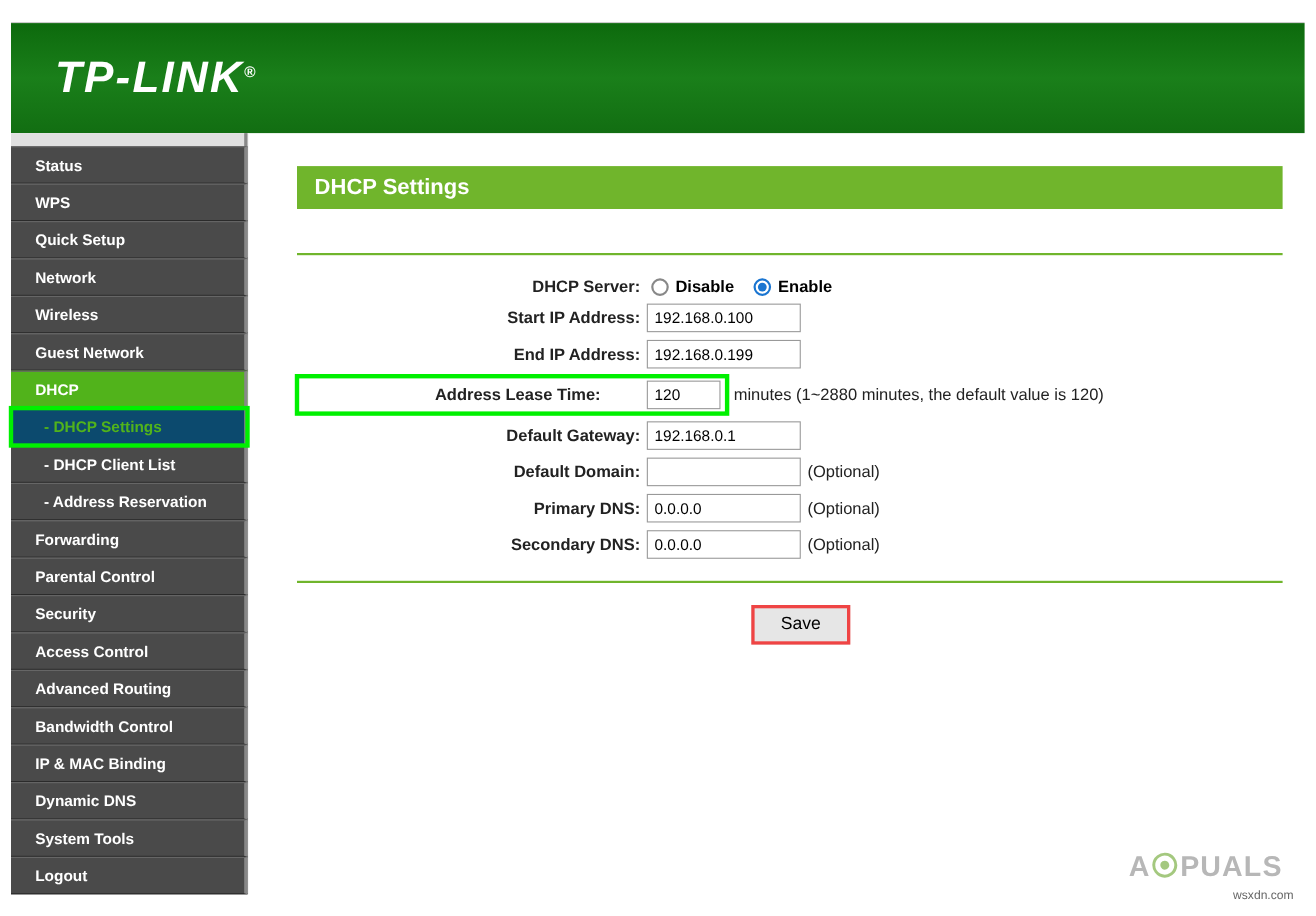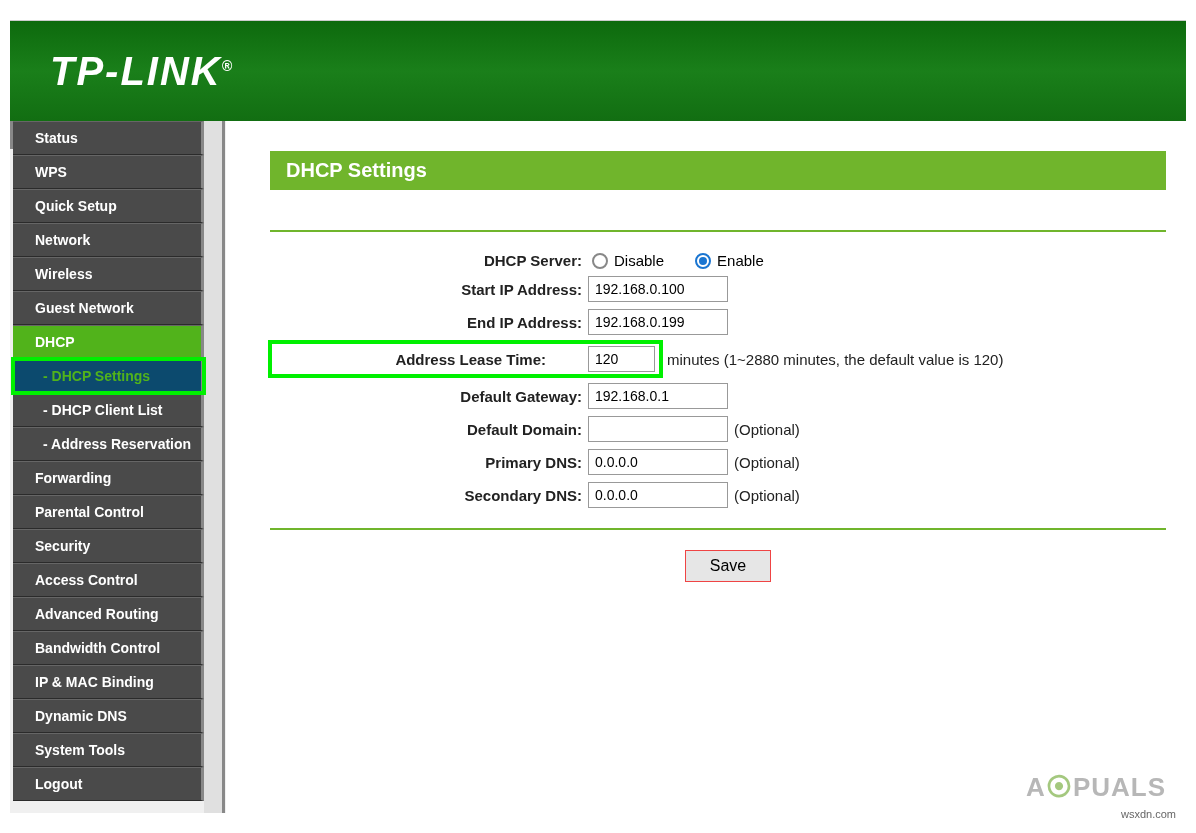--- a/index.html
+++ b/index.html
@@ -12,21 +12,21 @@
   padding-left:40px;
 }
 .logo { color:#fff; font-size:40px; font-weight:bold; font-style:italic; letter-spacing:2px; }
 .logo-reg { font-size:14px; vertical-align:super; }
 
 .outer { position:absolute; top:20px; left:10px; right:10px; bottom:0; border-top:1px solid #ccc; }
 
 .layout { display:flex; height:calc(100% - 120px); }
 
 
-.sidebar { width:216px; background:#f0f0f0; display:flex; flex-direction:row; padding-right:1px; }
+.sidebar { width:216px; background:#f0f0f0; display:flex; flex-direction:column; padding-right:1px; }
 .sidebar-spacer-top { height:28px; background:#e0e0e0; border-right:3px solid #888;}
 .menu-item {
   background:#4a4a4a; color:#fff; font-size:14px; font-weight:bold;
   padding:8px 10px 8px 22px; border-bottom:1px solid #2b2b2b; border-top:1px solid #666;
   cursor:pointer; border-right:3px solid #888;
 }
 .menu-item.active-parent { background:#51b31b; color:#fff; }
 .menu-item.sub { padding-left:30px; font-weight:bold; }
 .menu-item.active { background:#0c4a6e; color:#51b31b; }
 .menu-highlight-box { outline:4px solid #00f000; outline-offset:-2px; position:relative; z-index:2;}
@@ -39,30 +39,30 @@
   padding:8px 16px; width:calc(100% - 20px);
 }
 .divider { height:2px; background:#70b52c; margin:40px 0 20px 0; width:calc(100% - 20px); }
 .divider.thin { margin:20px 0; }
 
 .form-row { display:flex; align-items:center; margin:7px 0; font-size:15px; }
 .form-label { width:318px; text-align:right; font-weight:bold; color:#222; padding-right:6px; }
 .form-input { width:140px; height:26px; border:1px solid #999; padding:2px 6px; font-size:14px; }
 .form-hint { color:#222; margin-left:6px; font-size:15px; }
 
-.radio-group { display:flex; align-items:center; gap:31px; margin-left:4px;}
+.radio-group { display:flex; align-items:center; gap:18px; margin-left:4px;font-weight:bold;}
 .radio-item { display:flex; align-items:center; gap:6px; }
 .radio-outer { width:16px; height:16px; border:2px solid #888; border-radius:50%; display:flex; align-items:center; justify-content:center;}
 .radio-outer.selected { border-color:#1a75d1; }
 .radio-inner { width:8px; height:8px; background:#1a75d1; border-radius:50%; }
 
 .hl-box { outline:4px solid #00f000; outline-offset:-2px; padding:4px; display:inline-flex; align-items:center; }
 
 .save-row { text-align:center; margin-top:18px; }
-.save-btn { background:#e6e6e6; border:1px solid #ef4444; padding:6px 24px; font-size:16px; cursor:pointer; }
+.save-btn { background:#e6e6e6; border:3px solid #ef4444; padding:6px 24px; font-size:16px; cursor:pointer; }
 
 .watermark { position:absolute; right:30px; bottom:30px; color:#888; font-size:26px; font-weight:bold; letter-spacing:1px; opacity:.6;}
 .watermark .green{ color:#69a52b; }
 .wsxdn { position:absolute; right:20px; bottom:13px; font-size:11px; color:#666; }
 </style>
 </head>
 <body>
 
 <div class="outer">
   <div class="header-band">

